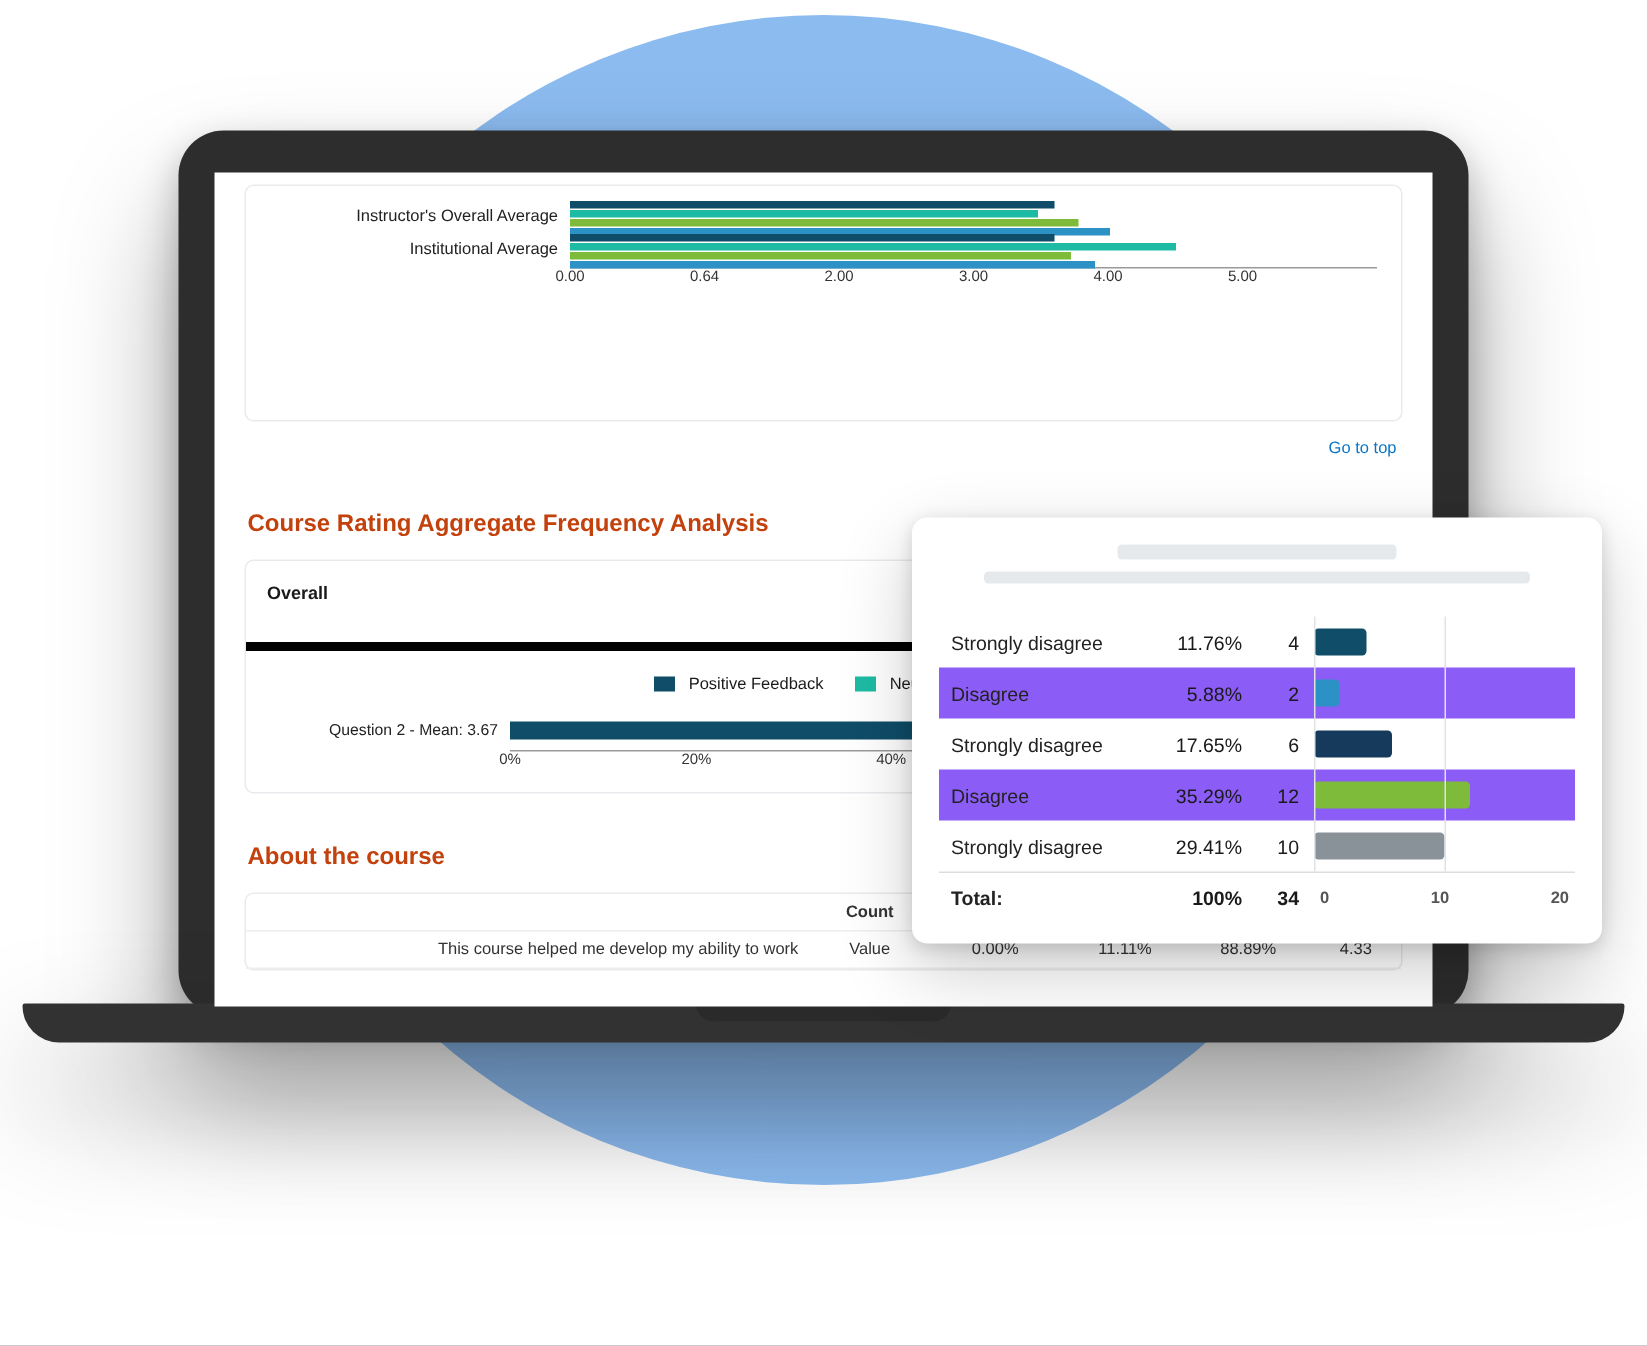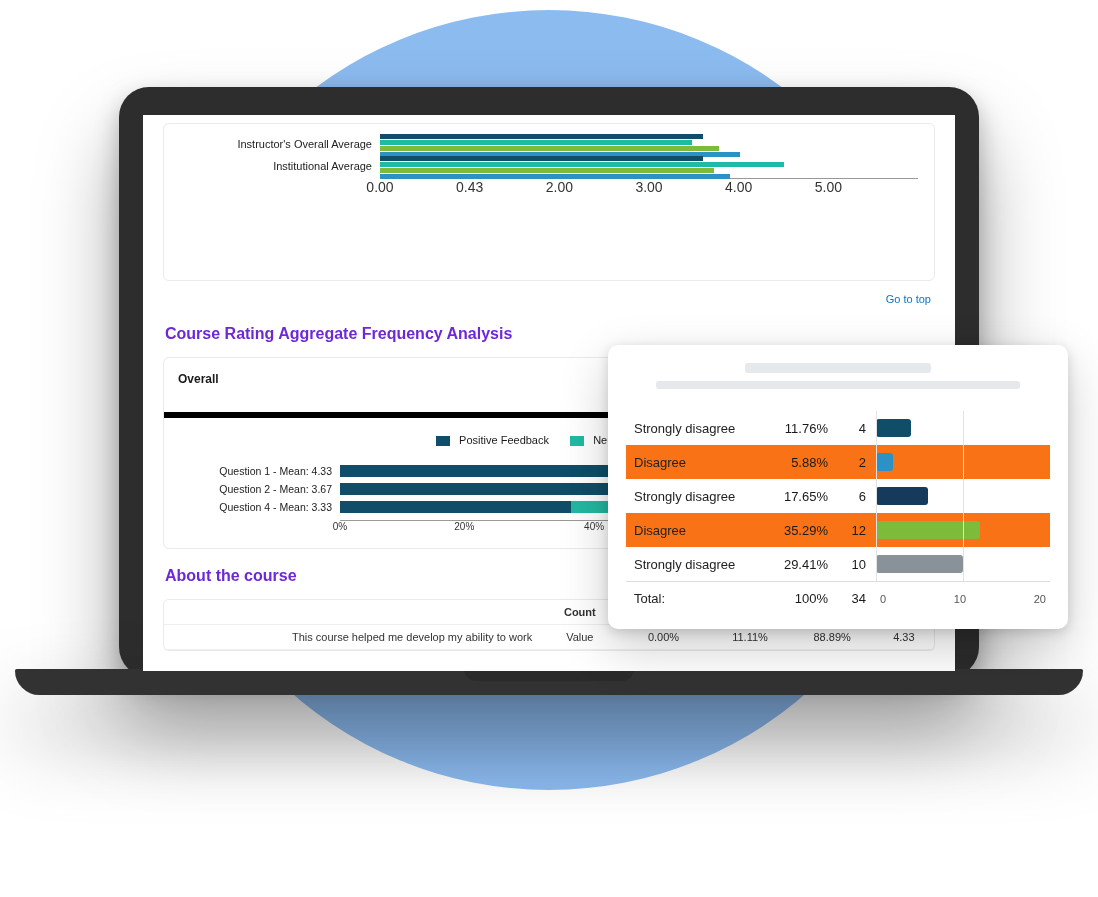--- a/index.html
+++ b/index.html
@@ -62,26 +62,26 @@
 
   .card { background:#fff; border:1px solid #e8eaed; border-radius:6px; padding:10px 16px 16px; }
 
   .avg-chart { height:130px; position:relative; }
   .avg-row { display:flex; align-items:center; height:20px; margin-bottom:2px; }
   .avg-label { flex:0 0 200px; text-align:right; font-size:11px; color:#222; padding-right:8px; }
   .avg-bars { flex:1; position:relative; height:100%; }
   .avg-bar { height:5px; margin-bottom:1px; }
 
   .axis-ticks { display:flex; border-top:1px solid #999; margin-left:200px; }
-  .tick { flex:1; text-align:center; font-size:14px; color:#333; position:relative; transform:translateX(-50%); }
+  .tick { flex:1; text-align:center; font-size:10px; color:#333; position:relative; transform:translateX(-50%); }
 
   .go-top { text-align:right; margin:8px 4px; }
   .go-top a { color:#0b74c4; font-size:11px; text-decoration:none; }
 
-  h2.section { font-size:16px; font-weight:700; margin:18px 0 14px 2px; color:#6d28d9; }
+  h2.section { font-size:16px; font-weight:700; margin:34px 0 14px 2px; color:#c2410c; }
   h3.subhead { font-size:12px; font-weight:700; margin:4px 0 16px 2px; }
 
   .legend-row { text-align:center; font-size:11px; margin:8px 0 16px; }
   .legend-row span.sw { display:inline-block; width:14px; height:10px; margin:0 6px 0 18px; vertical-align:middle; }
 
   .hstack { position:relative; }
   .hstack .row { display:flex; align-items:center; height:18px; }
   .hstack .lbl { flex:0 0 160px; text-align:right; font-size:10.5px; color:#222; padding-right:8px; }
   .hstack .stack { flex:1; height:12px; display:flex; }
   .seg { height:100%; }
@@ -101,27 +101,27 @@
     border-radius:10px;
     box-shadow: 0 18px 50px rgba(0,0,0,.2), 0 3px 12px rgba(0,0,0,.15);
     padding:18px 18px 14px;
     z-index:5;
   }
   .skel { background:#e6e9ec; border-radius:3px; }
   .skel.a { width:44%; height:10px; margin:0 auto 8px; }
   .skel.b { width:86%; height:8px; margin:0 auto 22px; }
 
   .dist-row { display:flex; align-items:center; height:34px; font-size:13px; }
-  .dist-row.stripe { background:#f97316; }
+  .dist-row.stripe { background:#8b5cf6; }
   .dist-row .cat { flex:0 0 140px; padding-left:8px; color:#222; }
   .dist-row .pct { flex:0 0 70px; text-align:right; padding-right:8px; }
   .dist-row .cnt { flex:0 0 40px; text-align:right; padding-right:10px; }
   .dist-row .mini { flex:1; position:relative; height:100%; display:flex; align-items:center; }
   .dist-row .mini .bar { height:18px; border-radius:3px; }
-  .dist-row.total { font-weight:400; border-top:1px solid #ddd;justify-content:flex-end; }
+  .dist-row.total { font-weight:700; border-top:1px solid #ddd;justify-content:flex-end; }
   .mini-grid { position:absolute; inset:0; display:flex; }
   .mini-grid div { flex:1; border-left:1px solid #e0e3e6; }
   .mini-ticks { display:flex; justify-content:space-between; font-size:11px; color:#555; }
 
   
   .c-dk  { background:#0f4d68; }  
   .c-teal{ background:#1dbba3; }  
   .c-grn { background:#7fbb3a; }  
   .c-blu { background:#2c92c5; }  
   .c-neg { background:#22b8a0; }
@@ -155,21 +155,21 @@
               <div class="avg-label">Institutional Average</div>
               <div class="avg-bars">
                 <div class="avg-bar c-dk" style="width:60.0%"></div>
                 <div class="avg-bar c-teal" style="width:75.0%"></div>
                 <div class="avg-bar c-grn" style="width:62.0%"></div>
                 <div class="avg-bar c-blu" style="width:65.0%"></div>
               </div>
             </div>
             <div class="axis-ticks">
               <div class="tick">0.00</div>
-              <div class="tick">0.43</div>
+              <div class="tick">0.64</div>
               <div class="tick">2.00</div>
               <div class="tick">3.00</div>
               <div class="tick">4.00</div>
               <div class="tick">5.00</div>
             </div>
           </div>
         </div>
 
         <div class="go-top">
           <a href="#">Go to top</a>
@@ -184,38 +184,24 @@
           <div style="padding:8px 16px 16px;">
             <div class="legend-row">
               <span class="sw c-dk"></span>
               <span>Positive Feedback</span>
               <span class="sw c-teal"></span>
               <span>Neutral Feedback</span>
             </div>
 
             <div class="hstack">
               <div class="row">
-                <div class="lbl">Question 1 - Mean: 4.33</div>
-                <div class="stack">
-                  <div class="seg c-dk" style="width:88%"></div>
-                  <div class="seg c-neg" style="width:12%"></div>
-                </div>
-              </div>
-              <div class="row">
                 <div class="lbl">Question 2 - Mean: 3.67</div>
                 <div class="stack">
                   <div class="seg c-dk" style="width:66%"></div>
                   <div class="seg c-neg" style="width:34%"></div>
-                </div>
-              </div>
-              <div class="row">
-                <div class="lbl">Question 4 - Mean: 3.33</div>
-                <div class="stack">
-                  <div class="seg c-dk" style="width:40%"></div>
-                  <div class="seg c-neg" style="width:30%"></div>
                 </div>
               </div>
               <div class="pct-axis">
                 <div class="pt" style="margin-left:0">0%</div>
                 <div class="pt" style="margin-left:19%">20%</div>
                 <div class="pt" style="margin-left:19%">40%</div>
               </div>
             </div>
           </div>
         </div>

